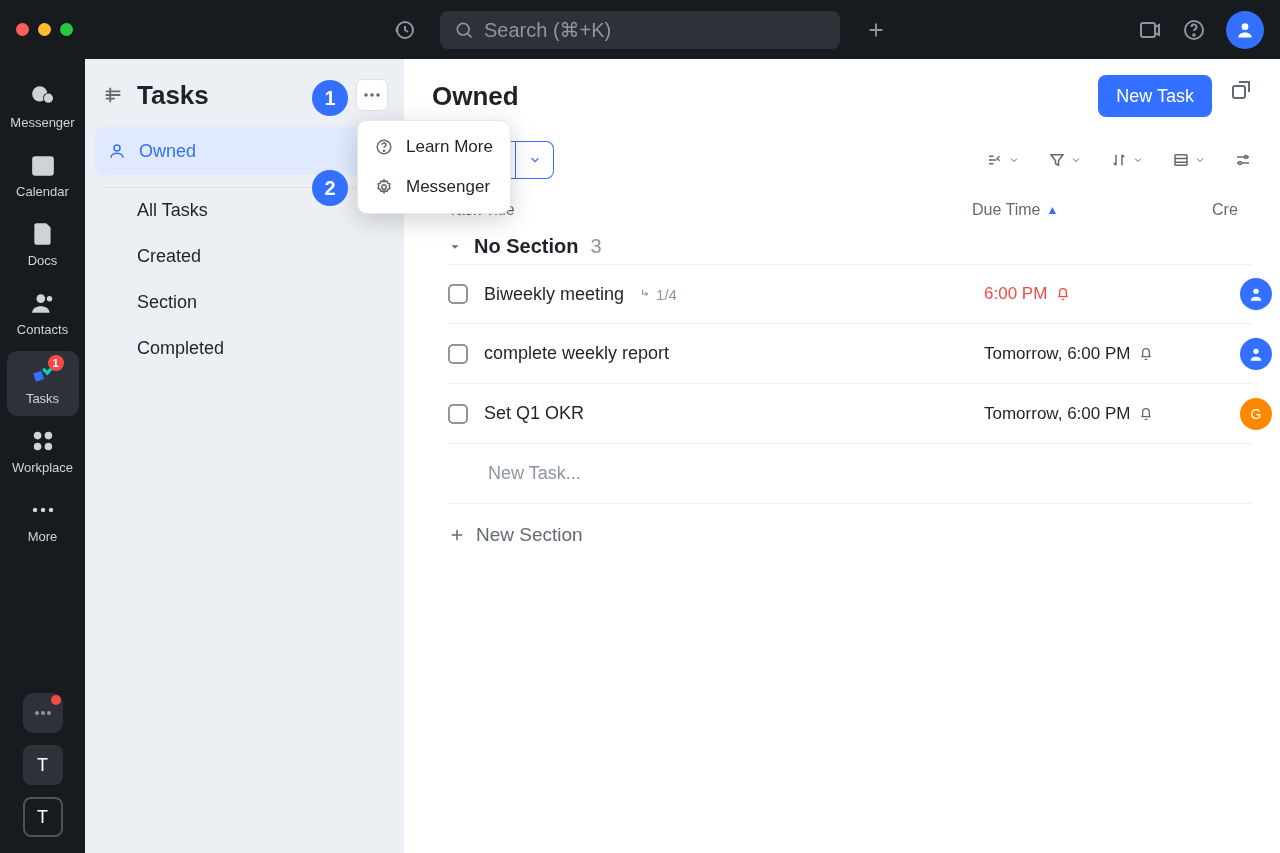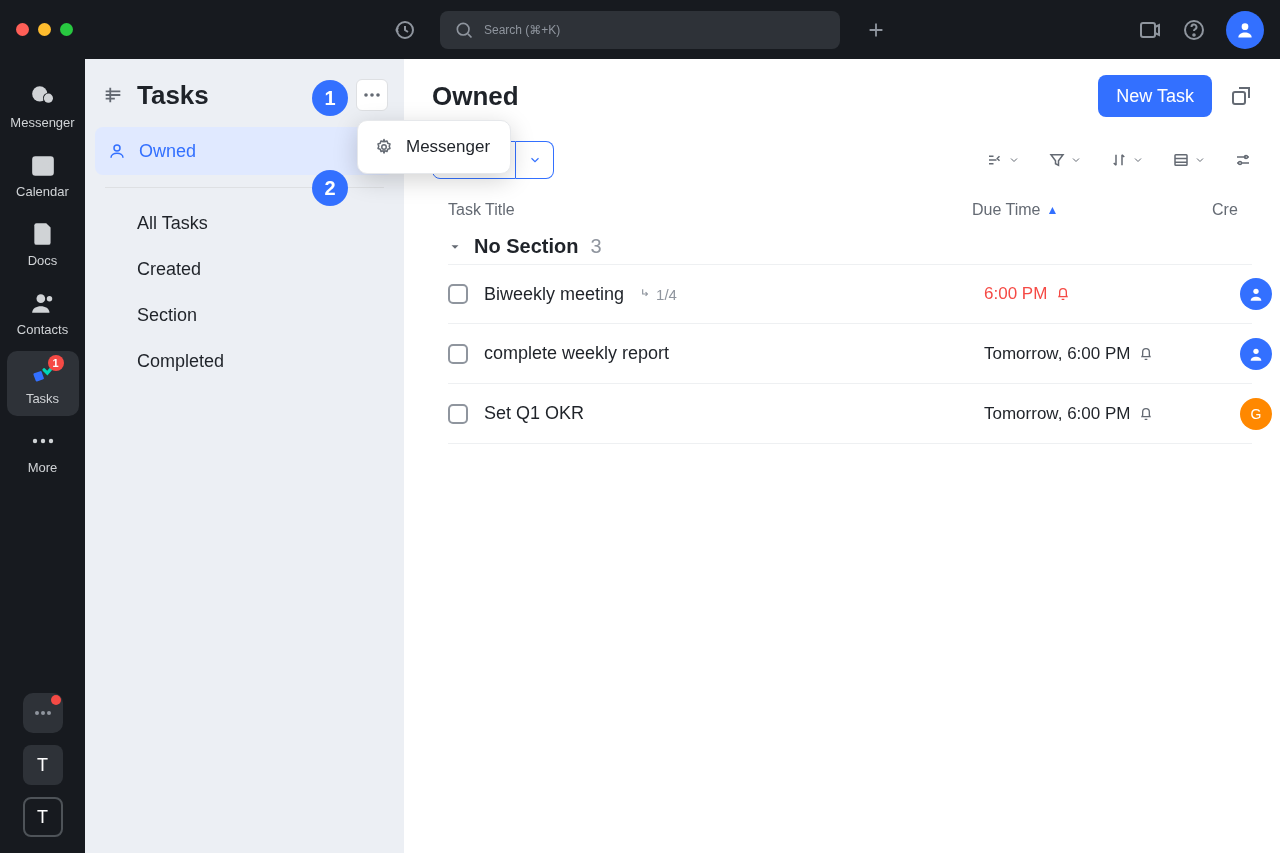--- a/index.html
+++ b/index.html
@@ -10,21 +10,21 @@
   .titlebar { height: 59px; background: #171a1f; display: flex; align-items: center; padding: 0 16px; position: relative; }
   .traffic-lights { display: flex; gap: 9px; align-items: center; }
   .traffic-light { width: 13px; height: 13px; border-radius: 50%; }
   .tl-close { background: #ff5f57; }
   .tl-min { background: #febc2e; }
   .tl-max { background: #28c840; }
   .titlebar-center { position: absolute; left: 50%; transform: translateX(-50%); display: flex; align-items: center; gap: 24px; }
   .history-btn { width: 24px; height: 24px; color: #8f959e; display:flex; align-items:center; justify-content:center; }
   .search-container { display: flex; align-items: center; background: #2e3238; border-radius: 8px; width: 400px; height: 38px; padding: 0 14px; gap: 10px; color: #8f959e; }
   .search-container svg { flex-shrink: 0; }
-  .search-placeholder { font-size: 12px; color: #8f959e; }
+  .search-placeholder { font-size: 20px; color: #8f959e; }
   .plus-btn { width: 24px; height: 24px; color: #8f959e; display:flex; align-items:center; justify-content:center; }
   .titlebar-right { margin-left: auto; display: flex; align-items: center; gap: 20px; color: #8f959e; }
   .titlebar-right-btn { width: 24px; height: 24px; display:flex; align-items:center; justify-content:center; }
   .avatar-main { width: 38px; height: 38px; border-radius: 50%; background: #3370ff; display:flex; align-items:center; justify-content:center; color:white; }
 
   
   .body { display: flex; flex: 1; min-height: 0; }
   
   
   .rail { width: 85px; background: #171a1f; display: flex; flex-direction: column; align-items: center; padding-top: 16px; gap: 4px; }
@@ -45,35 +45,35 @@
   .sidebar-title { font-size: 26px; font-weight: 600; color: #1f2329; }
   .more-btn { margin-left: auto; width: 32px; height: 32px; border-radius: 6px; background: #fff; display:flex; align-items:center; justify-content:center; color:#646a73; border:1px solid #dee0e3;}
   .sidebar-list { display:flex; flex-direction:column; padding: 0 10px; }
   .sidebar-item { display:flex; align-items:center; gap:12px; height:48px; padding:0 12px; border-radius:8px; font-size:18px; color:#1f2329; cursor:pointer; }
   .sidebar-item.active { background:#e0e9ff; color:#3370ff; }
   .sidebar-item.active .sidebar-item-icon { color:#3370ff; }
   .sidebar-item-icon { width:20px; height:20px; color:#646a73; display:flex; align-items:center; justify-content:center; }
   .sidebar-divider { height:1px; background:#dee0e3; margin:12px 20px; }
   .sidebar-group-header { display:flex; align-items:center; gap:10px; padding: 4px 12px; height:40px; color:#1f2329; font-size:18px; font-weight:500; cursor:pointer; }
   .sidebar-group-items { display:flex; flex-direction:column; }
-  .sidebar-subitem { height:46px; display:flex; align-items:center; padding-left: 42px; font-size:18px; color:#1f2329; cursor:pointer; }
+  .sidebar-subitem { height:46px; display:flex; padding-left: 42px; font-size:18px; color:#1f2329; cursor:pointer; }
   
   
   .ctx-menu { position:absolute; top:120px; left:357px; width:154px; background:#fff; border-radius:10px; box-shadow:0 6px 24px rgba(0,0,0,0.18); padding:6px; display:flex; flex-direction:column; z-index:50; border:1px solid #e6e8eb;}
   .ctx-item { display:flex; align-items:center; gap:12px; height:40px; padding:0 10px; border-radius:6px; font-size:17px; color:#1f2329; cursor:pointer; }
   .ctx-icon { width:20px; height:20px; color:#646a73; display:flex;align-items:center;justify-content:center; }
 
   
   .anno { position:absolute; width:36px; height:36px; border-radius:50%; background:#3370ff; color:#fff; font-size:20px; font-weight:600; display:flex; align-items:center; justify-content:center; z-index:60; }
 
   
   .main { flex:1; background:#fff; display:flex; flex-direction:column; min-width:0; }
   .main-header { display:flex; align-items:center; padding:16px 24px 4px 28px; gap:14px; }
   .page-title { font-size:26px; font-weight:600; color:#1f2329; }
-  .main-header-right { margin-left:auto; display:flex; align-items:center; gap:14px; }
+  .main-header-right { margin-left:auto; display:flex; gap:14px; }
   .new-task-btn { background:#3370ff; color:#fff; border:none; border-radius:8px; height:42px; padding:0 18px; font-size:18px; font-weight:500; cursor:pointer; }
   .popout-btn { width:30px; height:30px; color:#646a73; display:flex; align-items:center; justify-content:center; cursor:pointer; }
 
   .toolbar { display:flex; align-items:center; padding: 20px 28px 12px 28px; gap:0; }
   .seg-btn-group { display:flex; }
   .seg-btn { height:38px; display:flex; align-items:center; gap:6px; padding:0 14px; border:1px solid #3370ff; color:#3370ff; background:#fff; font-size:16px; cursor:pointer; }
   .seg-btn.first { border-radius:8px 0 0 8px; }
   .seg-btn.last { border-radius:0 8px 8px 0; border-left:none; width:38px; justify-content:center; padding:0; }
   .toolbar-right { margin-left:auto; display:flex; align-items:center; gap:28px; color:#646a73; }
   .toolbar-icon-btn { display:flex; align-items:center; gap:4px; cursor:pointer; }
@@ -204,20 +204,31 @@
       </div>
       <div class="rail-item active">
         <div class="rail-icon">
           <svg width="26" height="26" viewBox="0 0 24 24" fill="none">
               <rect x="4" y="12" width="8" height="8" rx="1" fill="#3370ff" transform="rotate(-20 8 16)"></rect>
               <path d="M13 10l3 3 6-7" stroke="#00d6b9" stroke-width="3" fill="none" stroke-linecap="round"></path>
             </svg>
           <span class="rail-badge">1</span>
         </div>
         <span>Tasks</span>
+      </div>
+      <div class="rail-item">
+        <div class="rail-icon">
+          <svg width="26" height="26" viewBox="0 0 24 24" fill="#d0d3d6">
+              <circle cx="7" cy="7" r="3.5"></circle>
+              <circle cx="17" cy="7" r="3.5"></circle>
+              <circle cx="7" cy="17" r="3.5"></circle>
+              <circle cx="17" cy="17" r="3.5"></circle>
+            </svg>
+        </div>
+        <span>Workplace</span>
       </div>
       <div class="rail-item">
         <div class="rail-icon">
           <svg width="26" height="10" viewBox="0 0 26 10" fill="#d0d3d6">
               <circle cx="5" cy="5" r="2.2"></circle>
               <circle cx="13" cy="5" r="2.2"></circle>
               <circle cx="21" cy="5" r="2.2"></circle>
             </svg>
         </div>
         <span>More</span>
@@ -431,27 +442,44 @@
             <span>Tomorrow, 6:00 PM</span>
             <svg class="bell" width="16" height="16" viewBox="0 0 24 24" fill="none" stroke="#646a73" stroke-width="2">
                 <path d="M18 16H6l1-2V9a5 5 0 1 1 10 0v5zM10 20h4"></path>
               </svg>
           </div>
           <div class="task-avatar avatar-orange">
               <span>G</span>
             </div>
         </div>
 
-      </div>
-
+        <div class="new-task-inline">New Task...</div>
+      </div>
+
+      <div class="new-section-row">
+        <svg width="18" height="18" viewBox="0 0 24 24" fill="none" stroke="currentColor" stroke-width="2">
+            <path d="M12 5v14M5 12h14"></path>
+          </svg>
+        <span>New Section</span>
+      </div>
 
     </div>
   </div>
 
   <div class="ctx-menu">
+    <div class="ctx-item">
+      <div class="ctx-icon">
+        <svg width="18" height="18" viewBox="0 0 24 24" fill="none" stroke="currentColor" stroke-width="2">
+            <circle cx="12" cy="12" r="9"></circle>
+            <path d="M9.5 9a2.5 2.5 0 1 1 3.5 2.3c-.8.4-1 1-1 1.7"></path>
+            <circle cx="12" cy="17" r="0.8" fill="currentColor"></circle>
+          </svg>
+      </div>
+      <span>Learn More</span>
+    </div>
     <div class="ctx-item">
       <div class="ctx-icon">
         <svg width="18" height="18" viewBox="0 0 24 24" fill="none" stroke="currentColor" stroke-width="2">
             <circle cx="12" cy="12" r="3"></circle>
             <path d="M12 2l1 3 3-1 1 3 3 1-1 3 1 3-3 1-1 3-3-1-1 3-1-3-3 1-1-3-3-1 1-3-1-3 3-1 1-3 3 1z" stroke-linejoin="round"></path>
           </svg>
       </div>
       <span>Messenger</span>
     </div>
   </div>

